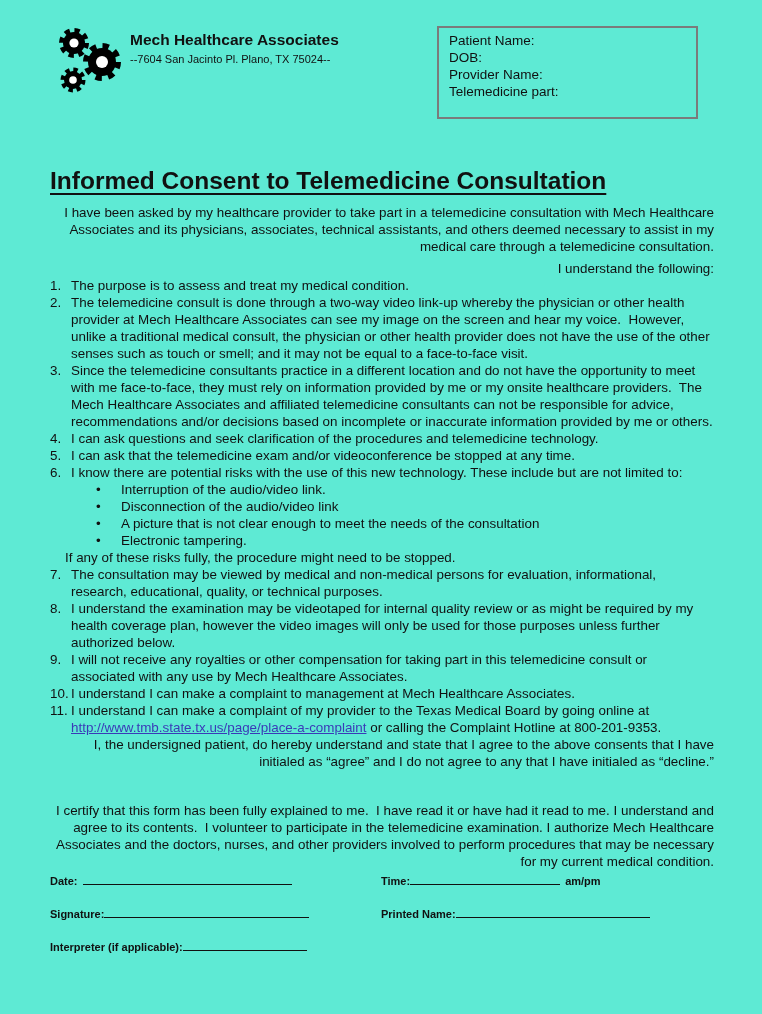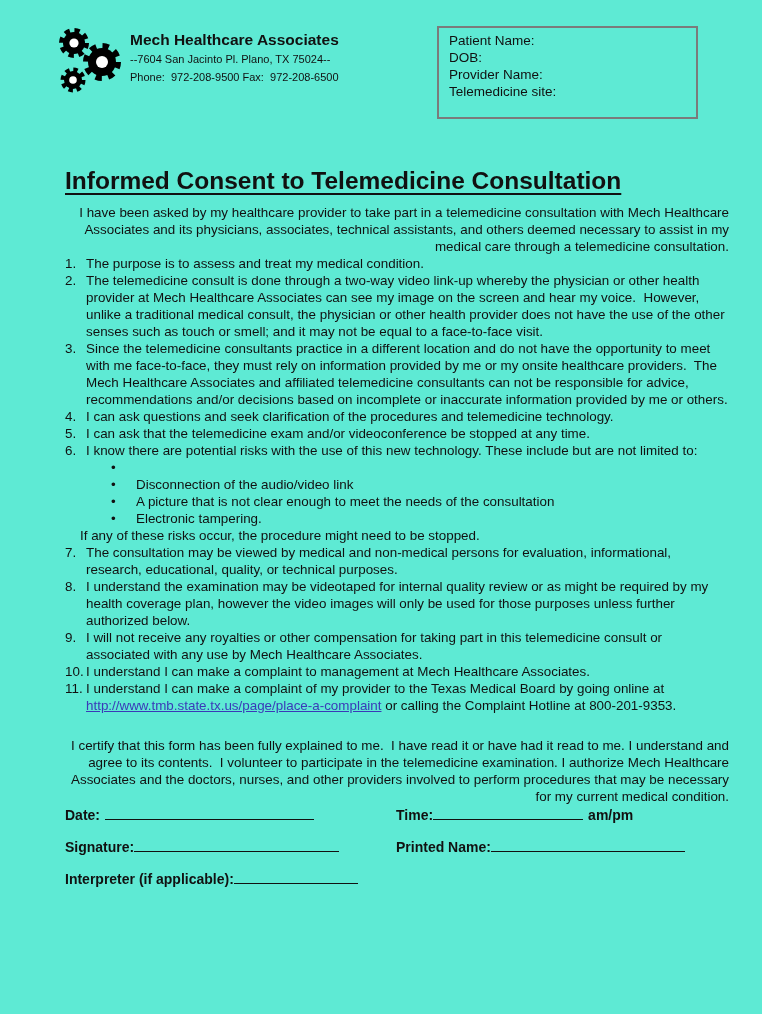--- a/index.html
+++ b/index.html
@@ -15,39 +15,39 @@
   .org-line{font-size:11px;line-height:18px;white-space:pre-wrap;}
   
   .patient-box{
     position:absolute;left:437px;top:26px;width:261px;height:93px;
     border:2px solid #7b7b7b;box-sizing:border-box;padding:4px 0 0 10px;
   }
   .pb-row{font-size:13.5px;line-height:17px;display:flex;}
   .pb-fill{flex:1;min-height:15px;}
   
   .content{
-    position:absolute;left:65px;top:166px;width:664px;
+    position:absolute;left:50px;top:166px;width:664px;
     font-size:13.4px;line-height:17px;
   }
   .doc-title{
     font-size:24.5px;font-weight:bold;line-height:30px;margin:0 0 8px 0;
     text-decoration:underline;text-decoration-thickness:2px;text-underline-offset:4px;
   }
   .docp{margin:0;white-space:pre-wrap;text-align:right;}
   .understand{margin-top:5px;}
   .li{display:flex;}
   .num{width:21px;flex:none;}
   .txt{flex:1;white-space:pre-wrap;}
   .bullet-li{display:flex;margin-left:46px;}
   .b{width:25px;flex:none;}
   .risk-note{margin-left:15px;}
-  .certify{margin-top:23px;}
+  .certify{margin-top:32px;}
   a.doc-link{color:#3a3ab8;text-decoration:underline;white-space:nowrap;cursor:pointer;}
   
-  .sig-row{display:flex;margin-top:15px;font-size:14px;font-weight:bold;align-items:baseline;}
+  .sig-row{display:flex;margin-top:15px;font-size:11px;font-weight:bold;align-items:baseline;}
   .sig-row.first{margin-top:2px;}
   .sig-left{width:331px;flex:none;white-space:nowrap;}
   .sig-right{flex:1;white-space:nowrap;}
   .line{
     display:inline-block;border-bottom:1.6px solid #111;height:12px;
     vertical-align:baseline;
   }
   .ln-date{width:209px;margin-left:5px;}
   .ln-time{width:150px;}
   .ln-sig{width:205px;}
@@ -80,47 +80,47 @@
         <circle cx="17" cy="54" r="9" fill="none" stroke="#000" stroke-width="7" stroke-dasharray="3.8 3.27"></circle>
         <circle cx="17" cy="54" r="9" fill="#000"></circle>
         <circle cx="17" cy="54" r="3.8" fill="#fff"></circle>
       </g>
     </svg>
   </div>
 
   <div class="org-block">
     <div class="org-name">Mech Healthcare Associates</div>
     <div class="org-line">--7604 San Jacinto Pl. Plano, TX 75024--</div>
-    <div class="org-line">Phone:  972-208-9500 Fax:  972-208-6500</div>
   </div>
 
   <div class="patient-box">
     <div class="pb-row">
       <span>Patient Name:</span>
       <span class="pb-fill"></span>
     </div>
     <div class="pb-row">
       <span>DOB:</span>
       <span class="pb-fill"></span>
     </div>
     <div class="pb-row">
       <span>Provider Name:</span>
       <span class="pb-fill"></span>
     </div>
     <div class="pb-row">
-      <span>Telemedicine site:</span>
+      <span>Telemedicine part:</span>
       <span class="pb-fill"></span>
     </div>
   </div>
 
   <div class="content">
     <h1 class="doc-title">Informed Consent to Telemedicine Consultation</h1>
 
     <p class="docp">I have been asked by my healthcare provider to take part in a telemedicine consultation with Mech Healthcare Associates and its physicians, associates, technical assistants, and others deemed necessary to assist in my medical care through a telemedicine consultation.</p>
 
+    <p class="docp understand">I understand the following:</p>
 
     <div>
         <div class="li">
           <span class="num">1.</span>
           <span class="txt">The purpose is to assess and treat my medical condition.</span>
         </div>
         <div class="li">
           <span class="num">2.</span>
           <span class="txt">The telemedicine consult is done through a two-way video link-up whereby the physician or other health provider at Mech Healthcare Associates can see my image on the screen and hear my voice.  However, unlike a traditional medical consult, the physician or other health provider does not have the use of the other senses such as touch or smell; and it may not be equal to a face-to-face visit.</span>
         </div>
@@ -135,34 +135,35 @@
         <div class="li">
           <span class="num">5.</span>
           <span class="txt">I can ask that the telemedicine exam and/or videoconference be stopped at any time.</span>
         </div>
         <div class="li">
           <span class="num">6.</span>
           <span class="txt">I know there are potential risks with the use of this new technology. These include but are not limited to:</span>
         </div>
         <div class="bullet-li">
           <span class="b">•</span>
+          <span>Interruption of the audio/video link.</span>
         </div>
         <div class="bullet-li">
           <span class="b">•</span>
           <span>Disconnection of the audio/video link</span>
         </div>
         <div class="bullet-li">
           <span class="b">•</span>
           <span>A picture that is not clear enough to meet the needs of the consultation</span>
         </div>
         <div class="bullet-li">
           <span class="b">•</span>
           <span>Electronic tampering.</span>
         </div>
-        <div class="risk-note">If any of these risks occur, the procedure might need to be stopped.</div>
+        <div class="risk-note">If any of these risks fully, the procedure might need to be stopped.</div>
         <div class="li">
           <span class="num">7.</span>
           <span class="txt">The consultation may be viewed by medical and non-medical persons for evaluation, informational, research, educational, quality, or technical purposes.</span>
         </div>
         <div class="li">
           <span class="num">8.</span>
           <span class="txt">I understand the examination may be videotaped for internal quality review or as might be required by my health coverage plan, however the video images will only be used for those purposes unless further authorized below.</span>
         </div>
         <div class="li">
           <span class="num">9.</span>
@@ -171,20 +172,21 @@
         <div class="li">
           <span class="num">10.</span>
           <span class="txt">I understand I can make a complaint to management at Mech Healthcare Associates.</span>
         </div>
         <div class="li">
           <span class="num">11.</span>
           <span class="txt">I understand I can make a complaint of my provider to the Texas Medical Board by going online at <a class="doc-link" href="#">http://www.tmb.state.tx.us/page/place-a-complaint</a> or calling the Complaint Hotline at 800-201-9353.</span>
         </div>
       </div>
 
+    <p class="docp">I, the undersigned patient, do hereby understand and state that I agree to the above consents that I have initialed as “agree” and I do not agree to any that I have initialed as “decline.”</p>
 
     <p class="docp certify">I certify that this form has been fully explained to me.  I have read it or have had it read to me. I understand and agree to its contents.  I volunteer to participate in the telemedicine examination. I authorize Mech Healthcare Associates and the doctors, nurses, and other providers involved to perform procedures that may be necessary for my current medical condition.</p>
 
     <div class="sig-row first">
       <span class="sig-left">
         <span>Date:</span><span class="line ln-date"></span>
       </span>
       <span class="sig-right">
         <span>Time:</span><span class="line ln-time"></span><span class="ampm">am/pm</span>
       </span>

